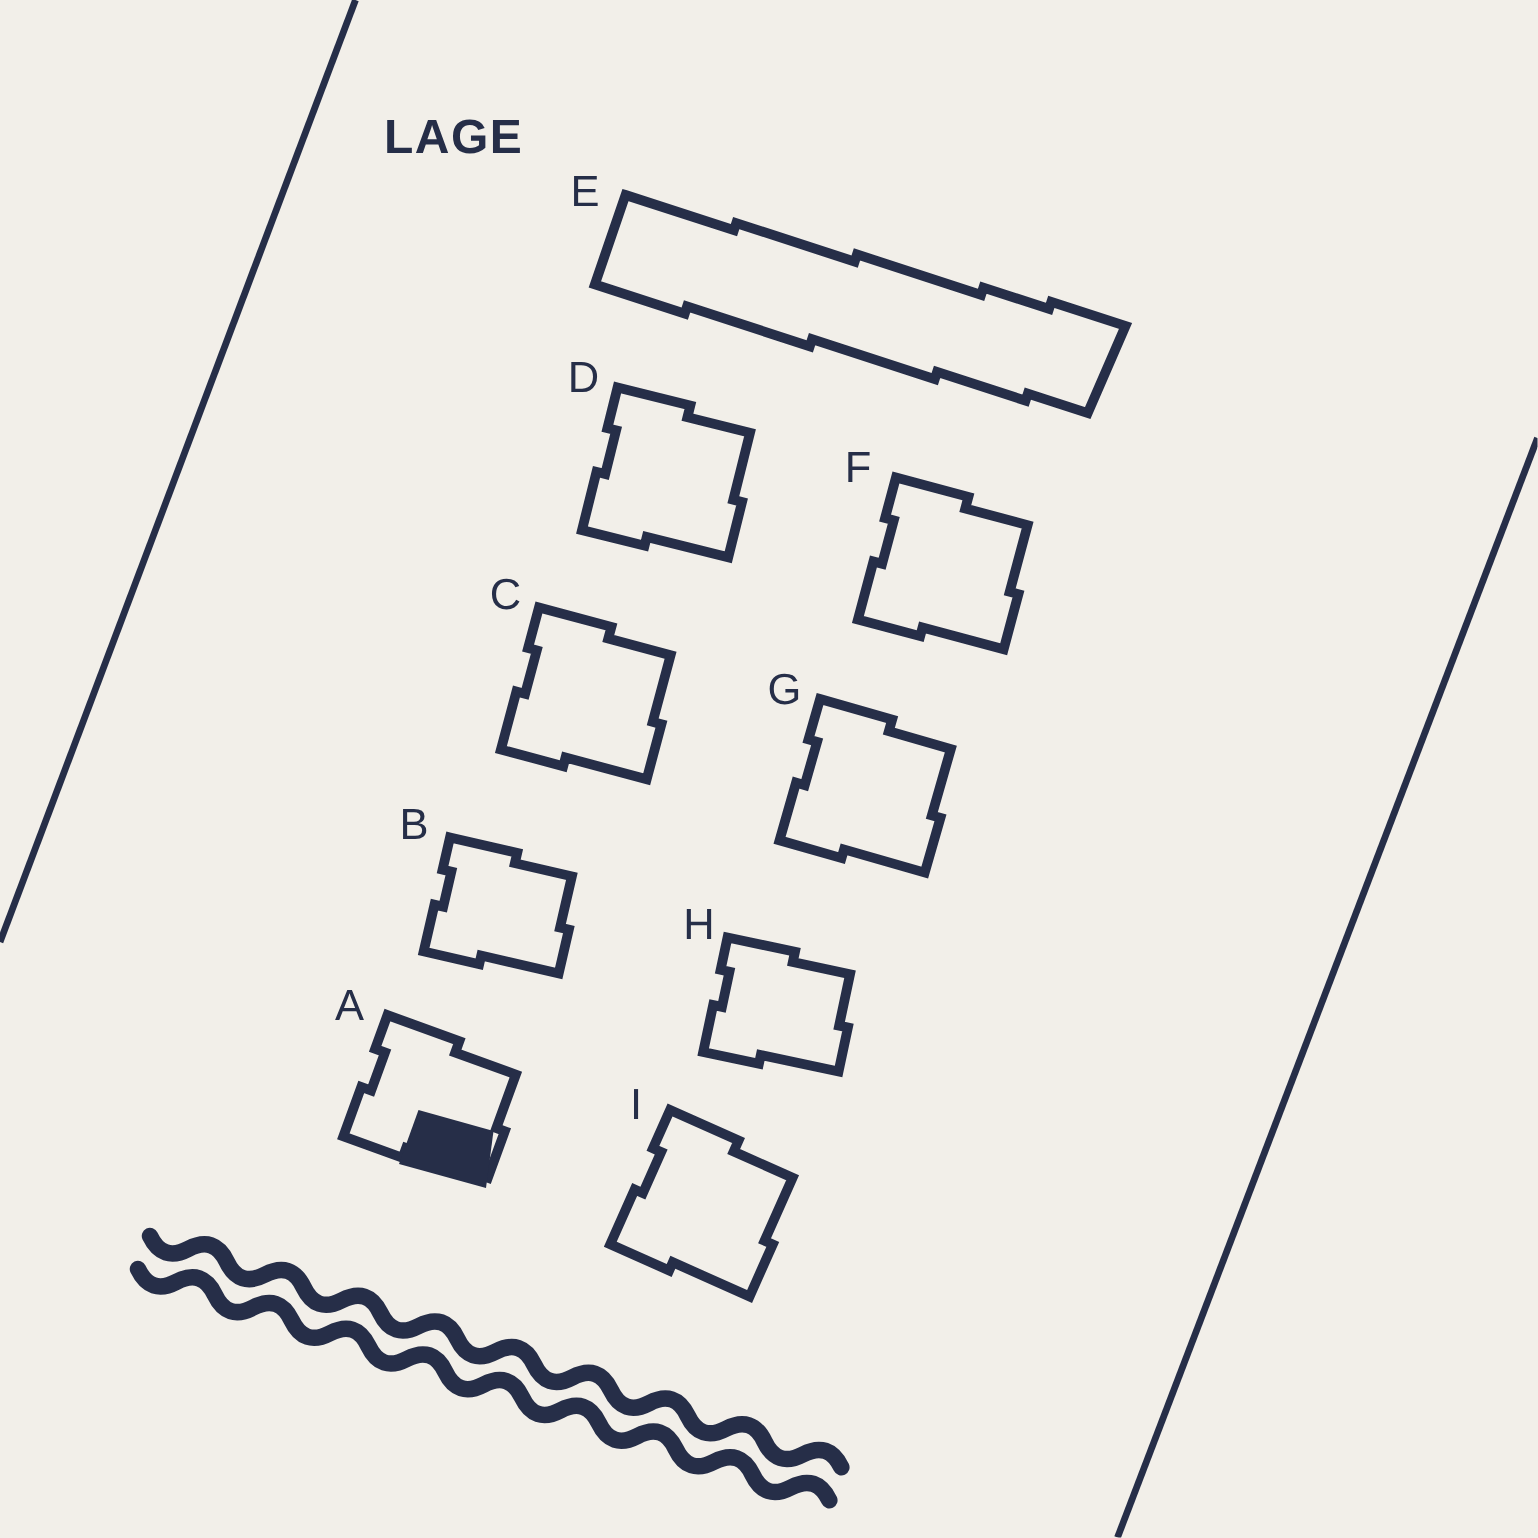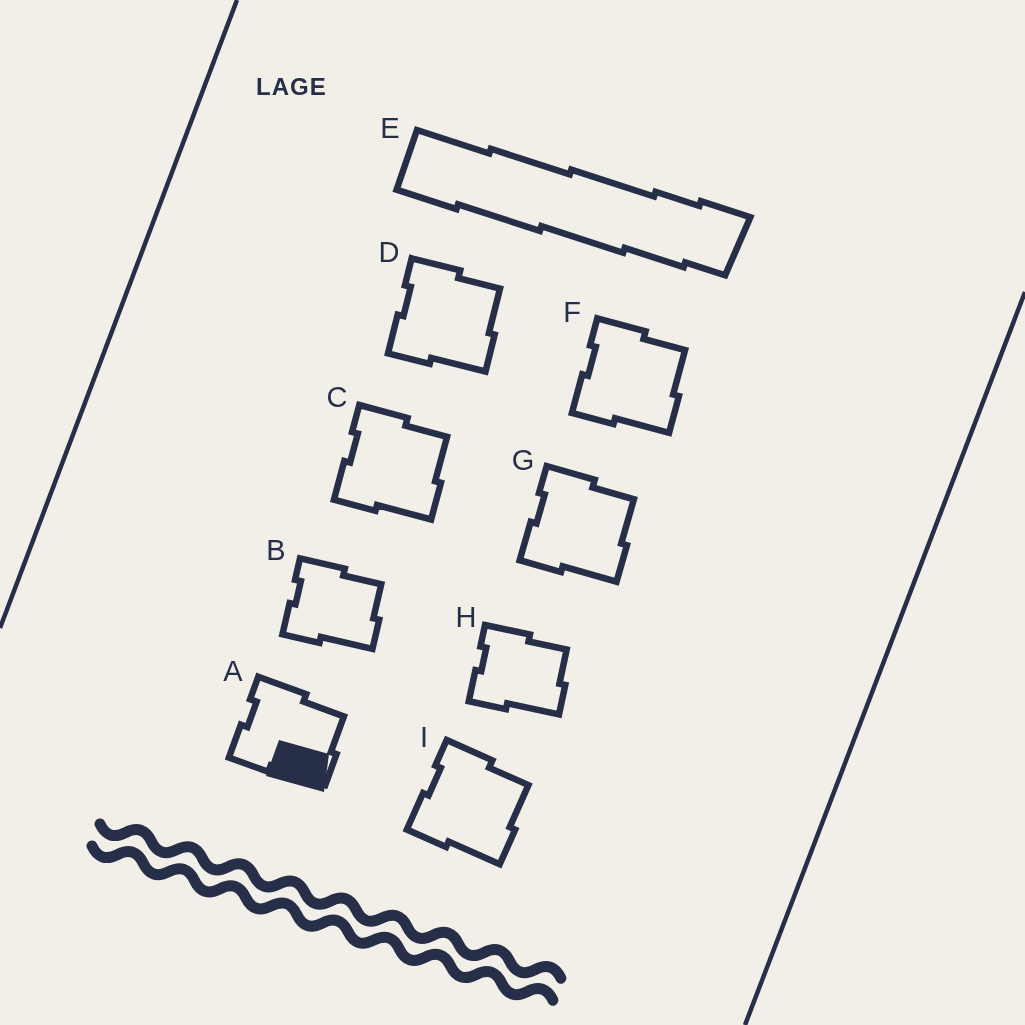--- a/index.html
+++ b/index.html
@@ -3,21 +3,21 @@
 <meta charset="utf-8">
 <style>
   :root { --bg:#f2efe9; --ink:#262e48; }
   html,body{margin:0;padding:0;}
   body{background:var(--bg);font-family:"Liberation Sans","DejaVu Sans",sans-serif;}
   .stage{position:relative;width:1025px;height:1025px;background:var(--bg);overflow:hidden;}
   .stage svg{position:absolute;left:0;top:0;}
   .plan-title{
     position:absolute;left:256px;top:75px;
     font-family:"Liberation Sans","DejaVu Sans",sans-serif;
-    font-weight:700;font-size:24px;letter-spacing:1px;
+    font-weight:700;font-size:32px;letter-spacing:1px;
     color:var(--ink);line-height:1;
   }
   svg text{
     font-family:"Liberation Sans","DejaVu Sans",sans-serif;
     font-weight:400;
   }
 </style>
 </head>
 <body>
 

